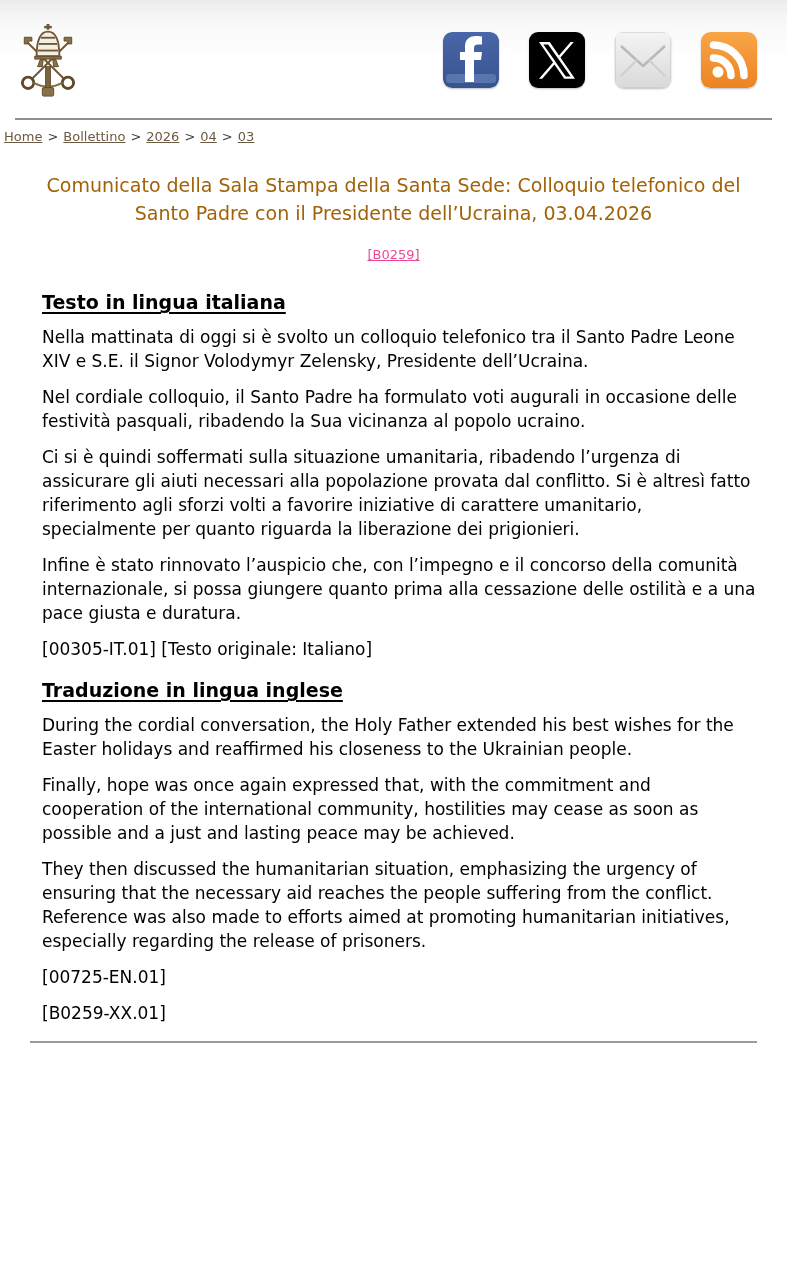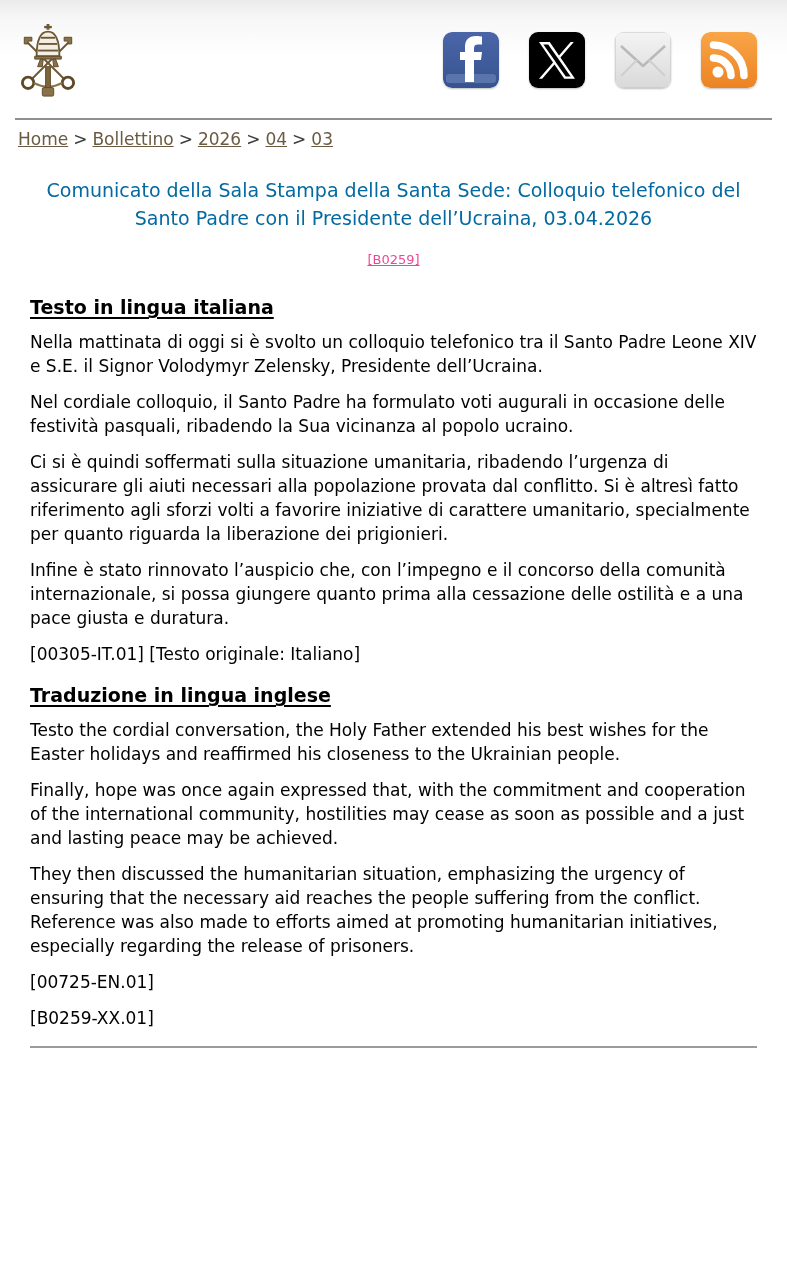--- a/index.html
+++ b/index.html
@@ -32,50 +32,50 @@
     box-shadow: 0 1px 2px rgba(0,0,0,0.25);
   }
   .header-rule {
     border: none;
     border-top: 2px solid #8f8f8f;
     margin: 14px 15px 0 15px;
   }
 
   
   .breadcrumb {
-    padding: 9px 18px 0 18px;
-    font-size: 17px;
+    padding: 9px 18px 0 4px;
+    font-size: 13px;
     color: #3c3c3c;
   }
   .breadcrumb a {
     color: #6b5a42;
     text-decoration: underline;
     cursor: pointer;
   }
   .crumb-sep { margin: 0 5px; color: #3c3c3c; }
 
   
   .page-title {
     margin: 28px 34px 0 34px;
     text-align: center;
-    color: #0369a1;
+    color: #a16207;
     font-size: 19px;
     font-weight: 400;
     line-height: 1.46;
   }
   .bulletin-link-wrap { text-align: center; margin-top: 17px; }
   .bulletin-link {
     font-size: 13px;
     color: #ec4899;
     text-decoration: underline;
     cursor: pointer;
   }
 
   
-  .article-body { padding: 10px 30px 0 30px; }
+  .article-body { padding: 10px 30px 0 42px; }
   .section-heading {
     font-size: 19px;
     font-weight: 700;
     color: #000;
     text-decoration: underline;
     text-decoration-thickness: 2px;
     text-underline-offset: 3px;
     margin: 18px 0 6px 0;
   }
   .article-body p {
@@ -193,21 +193,21 @@
 <div class="article-body">
 
   <h2 class="section-heading">Testo in lingua italiana</h2>
   <p>Nella mattinata di oggi si è svolto un colloquio telefonico tra il Santo Padre Leone XIV e S.E. il Signor Volodymyr Zelensky, Presidente dell’Ucraina.</p>
   <p>Nel cordiale colloquio, il Santo Padre ha formulato voti augurali in occasione delle festività pasquali, ribadendo la Sua vicinanza al popolo ucraino.</p>
   <p>Ci si è quindi soffermati sulla situazione umanitaria, ribadendo l’urgenza di assicurare gli aiuti necessari alla popolazione provata dal conflitto. Si è altresì fatto riferimento agli sforzi volti a favorire iniziative di carattere umanitario, specialmente per quanto riguarda la liberazione dei prigionieri.</p>
   <p>Infine è stato rinnovato l’auspicio che, con l’impegno e il concorso della comunità internazionale, si possa giungere quanto prima alla cessazione delle ostilità e a una pace giusta e duratura.</p>
   <p class="section-footer">[00305-IT.01] [Testo originale: Italiano]</p>
 
   <h2 class="section-heading">Traduzione in lingua inglese</h2>
-  <p>Testo the cordial conversation, the Holy Father extended his best wishes for the Easter holidays and reaffirmed his closeness to the Ukrainian people.</p>
+  <p>During the cordial conversation, the Holy Father extended his best wishes for the Easter holidays and reaffirmed his closeness to the Ukrainian people.</p>
   <p>Finally, hope was once again expressed that, with the commitment and cooperation of the international community, hostilities may cease as soon as possible and a just and lasting peace may be achieved.</p>
   <p>They then discussed the humanitarian situation, emphasizing the urgency of ensuring that the necessary aid reaches the people suffering from the conflict. Reference was also made to efforts aimed at promoting humanitarian initiatives, especially regarding the release of prisoners.</p>
   <p class="section-footer">[00725-EN.01]</p>
 
   <p class="section-footer">[B0259-XX.01]</p>
 </div>
 
 <hr class="bottom-rule">
 
 </body></html>

